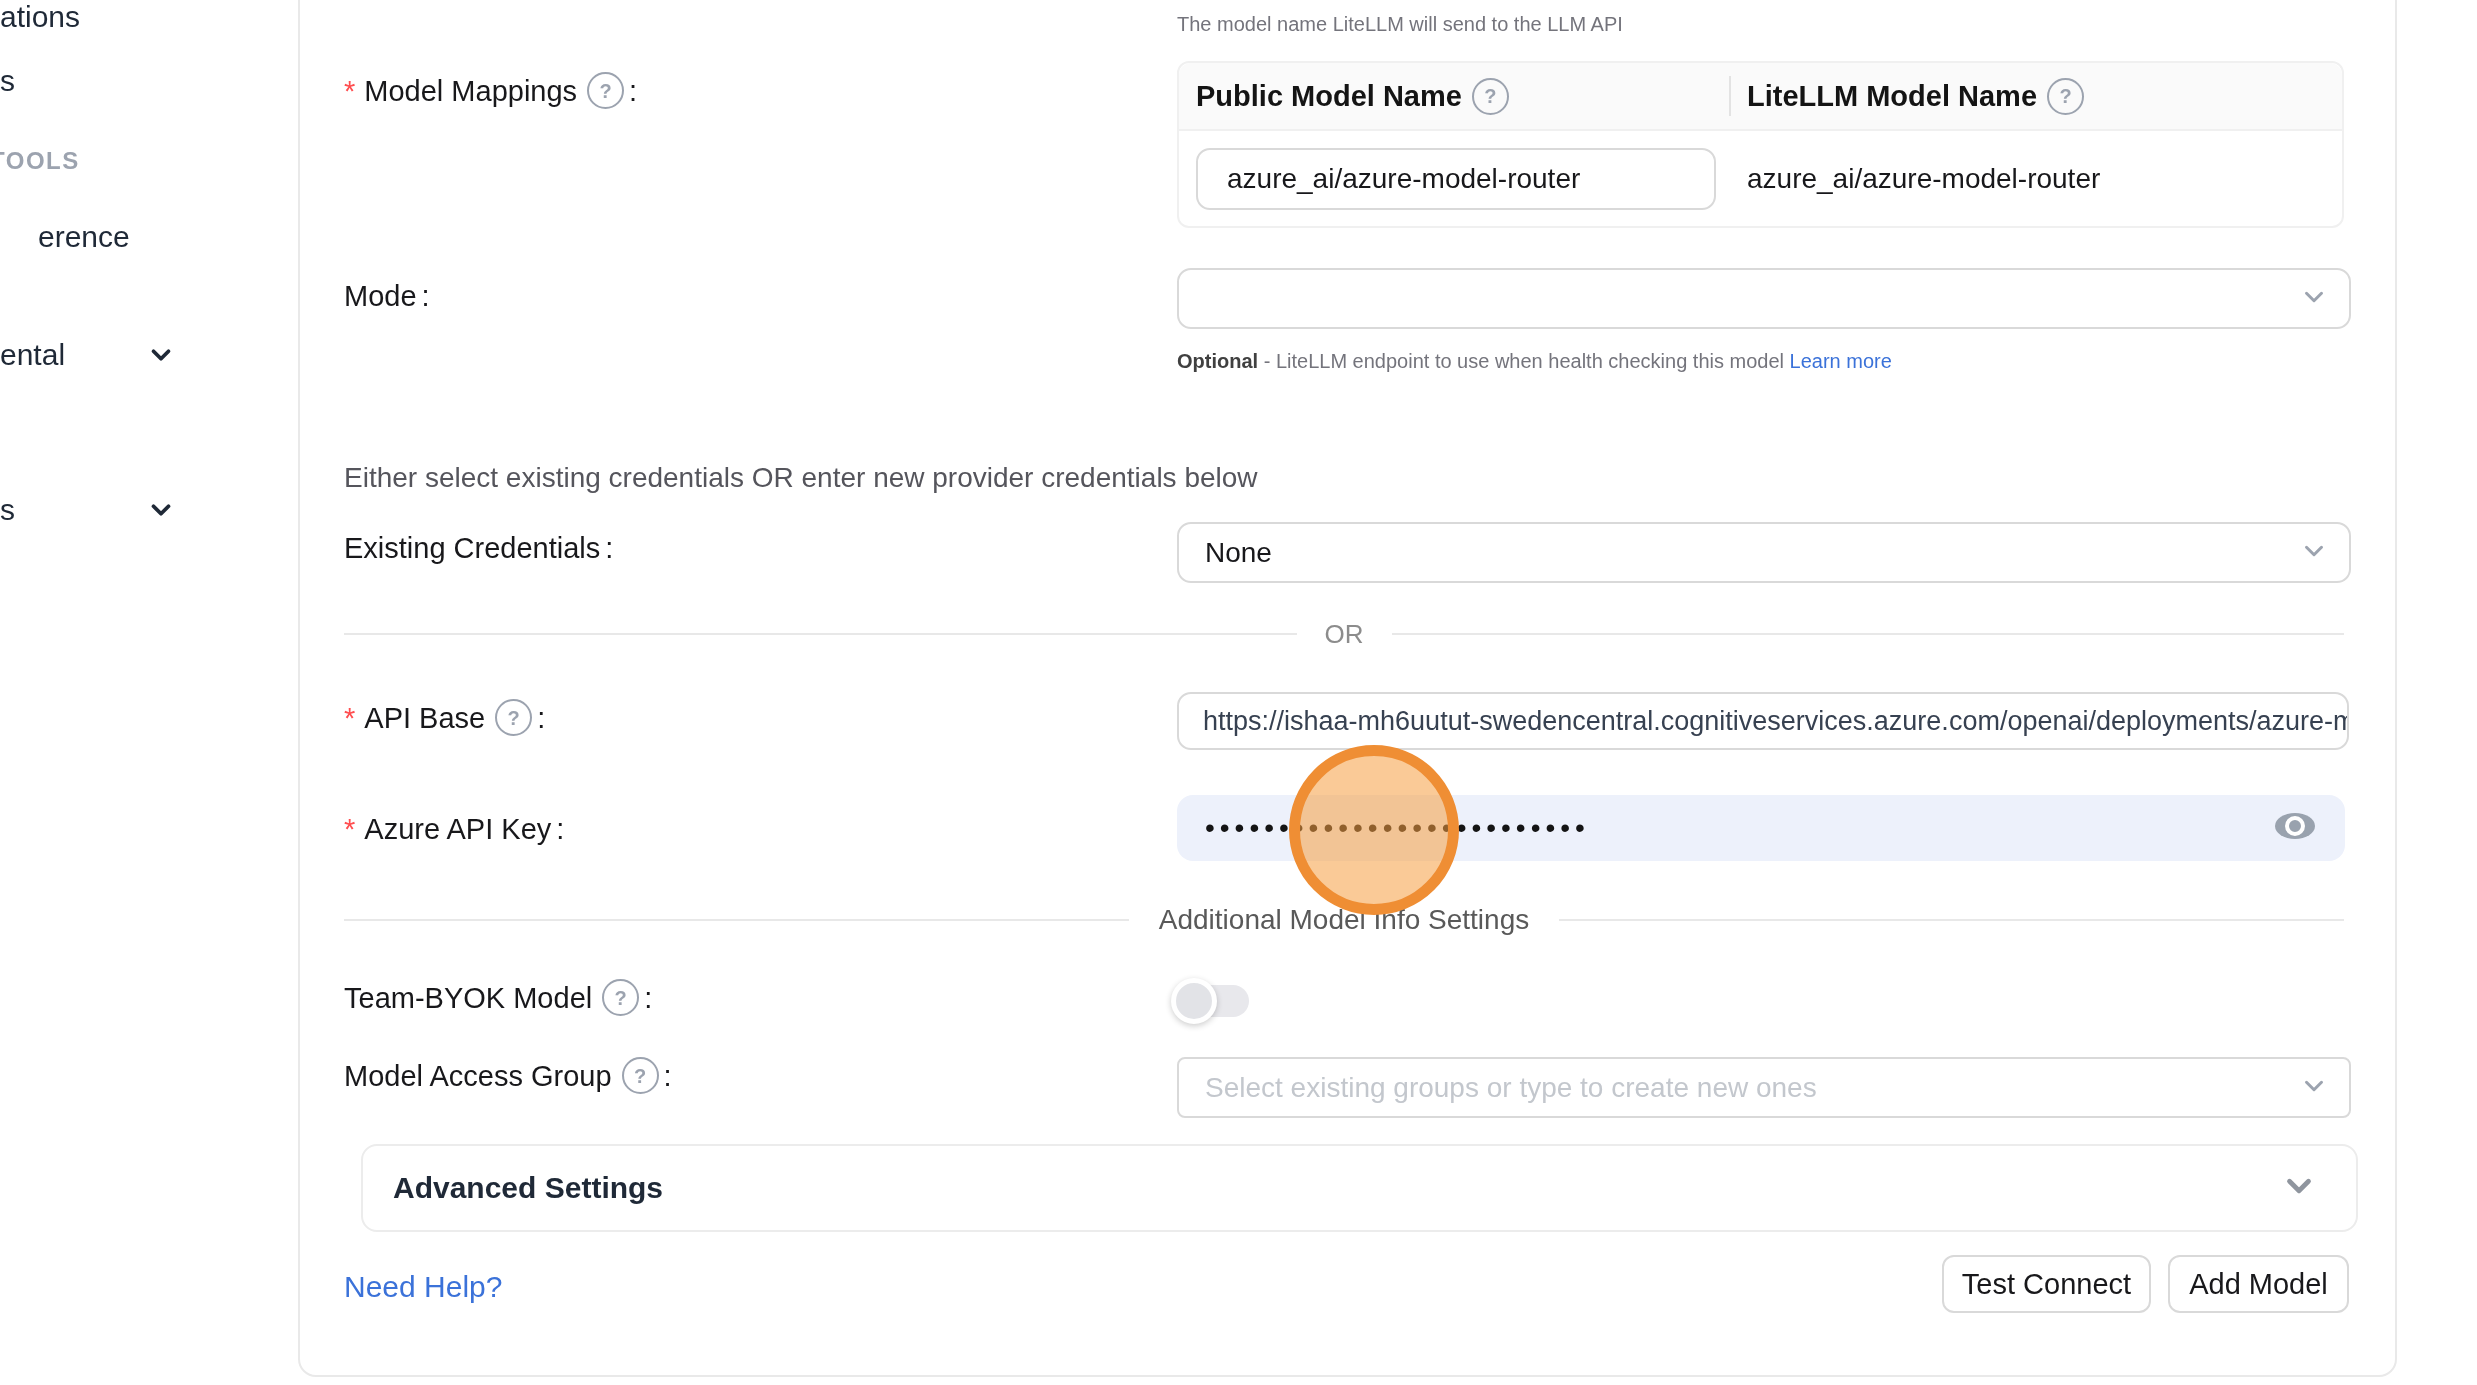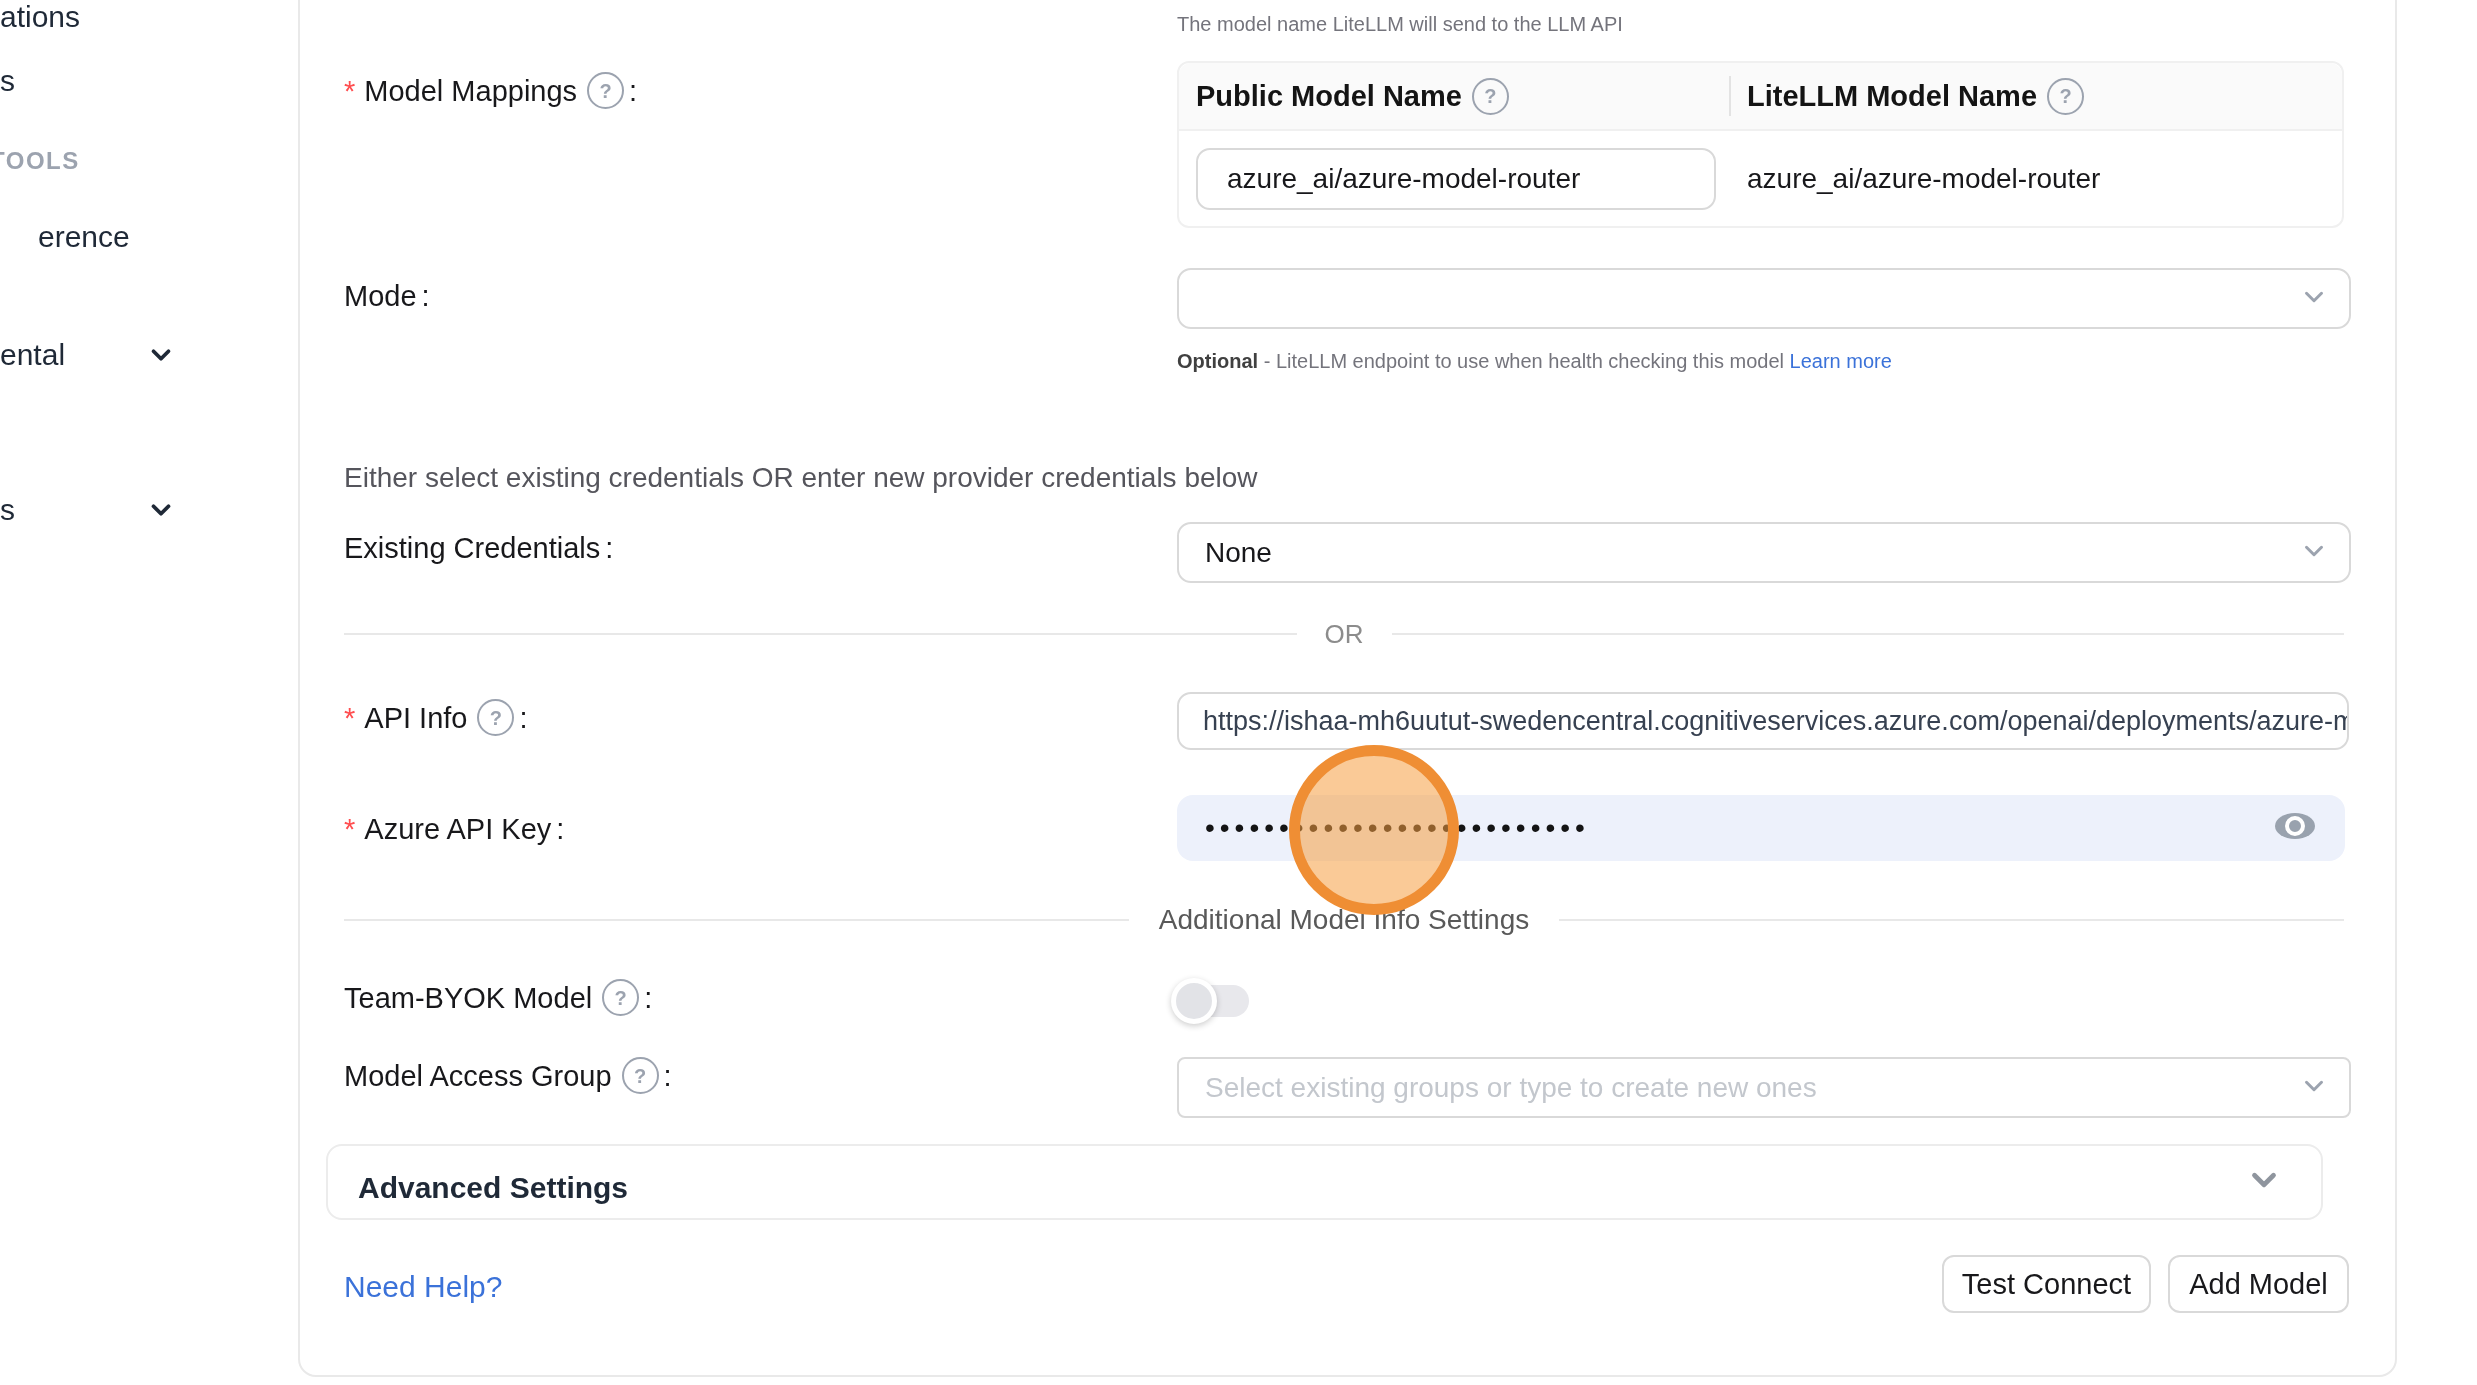--- a/index.html
+++ b/index.html
@@ -48,21 +48,21 @@
   
   .keyfield{left:1177px;top:795px;width:1168px;height:66px;background:#edf1fb;border-radius:16px;}
   .dots{position:absolute;left:28px;top:0;height:66px;display:flex;align-items:center;font-size:28px;letter-spacing:5px;color:#141414;}
   
   .tg-track{position:absolute;left:7px;top:7px;width:71px;height:32px;background:#e8e8ec;border-radius:16px;}
   .tg-knob{position:absolute;left:0;top:0;width:46px;height:46px;background:#e2e3e7;border:5px solid #fff;border-radius:50%;
            box-sizing:border-box;box-shadow:0 2px 6px rgba(0,0,0,0.20);}
   
   .click-ind{left:1289px;top:745px;width:170px;height:170px;border-radius:50%;border:11px solid #ef8e34;
              background:rgba(245,158,66,0.55);box-sizing:border-box;z-index:6;pointer-events:none;}
-  .adv{left:326px;top:1144px;width:1997px;height:76px;border:2px solid #ececec;border-radius:16px;background:#fff;box-sizing:border-box;}
+  .adv{left:361px;top:1144px;width:1997px;height:88px;border:2px solid #ececec;border-radius:16px;background:#fff;box-sizing:border-box;}
   .adv .t{position:absolute;left:30px;top:0;height:84px;display:flex;align-items:center;font-size:30px;font-weight:700;color:#1f2937;}
   .adv .chev{position:absolute;right:38px;top:50%;transform:translateY(-50%);}
 </style>
 </head>
 <body>
 
 <div id="screen">
 
   <div class="abs card-frame"></div>
 
@@ -145,21 +145,21 @@
   </div>
 
   <div class="abs divider" style="left:344px;top:620px;width:2000px;height:28px;">
     <div class="line"></div>
     <div class="dtext">OR</div>
     <div class="line"></div>
   </div>
 
   <div class="abs flabel" style="left:344px;top:699px;">
     <span class="req">*</span>
-    <span>API Info</span>
+    <span>API Base</span>
     <span class="help">?</span>
     <span class="colon">:</span>
   </div>
   <div class="abs tinput" style="left:1177px;top:692px;width:1172px;height:58px;box-sizing:border-box;">
     <span style="font-size:27px;color:#374151;padding:0 24px;white-space:nowrap;overflow:hidden;width:100%;">https://ishaa-mh6uutut-swedencentral.cognitiveservices.azure.com/openai/deployments/azure-model-route</span>
   </div>
 
   <div class="abs flabel" style="left:344px;top:811px;">
     <span class="req">*</span>
     <span>Azure API Key</span>

